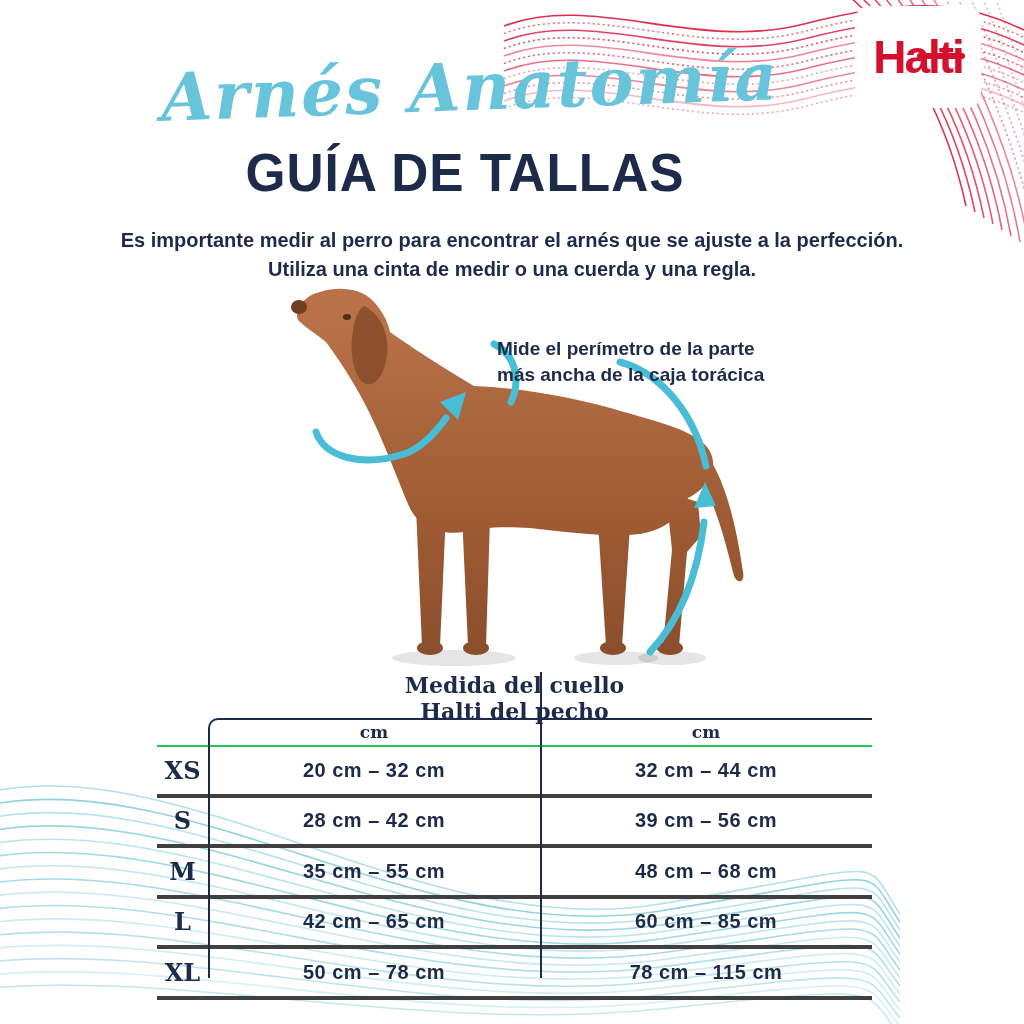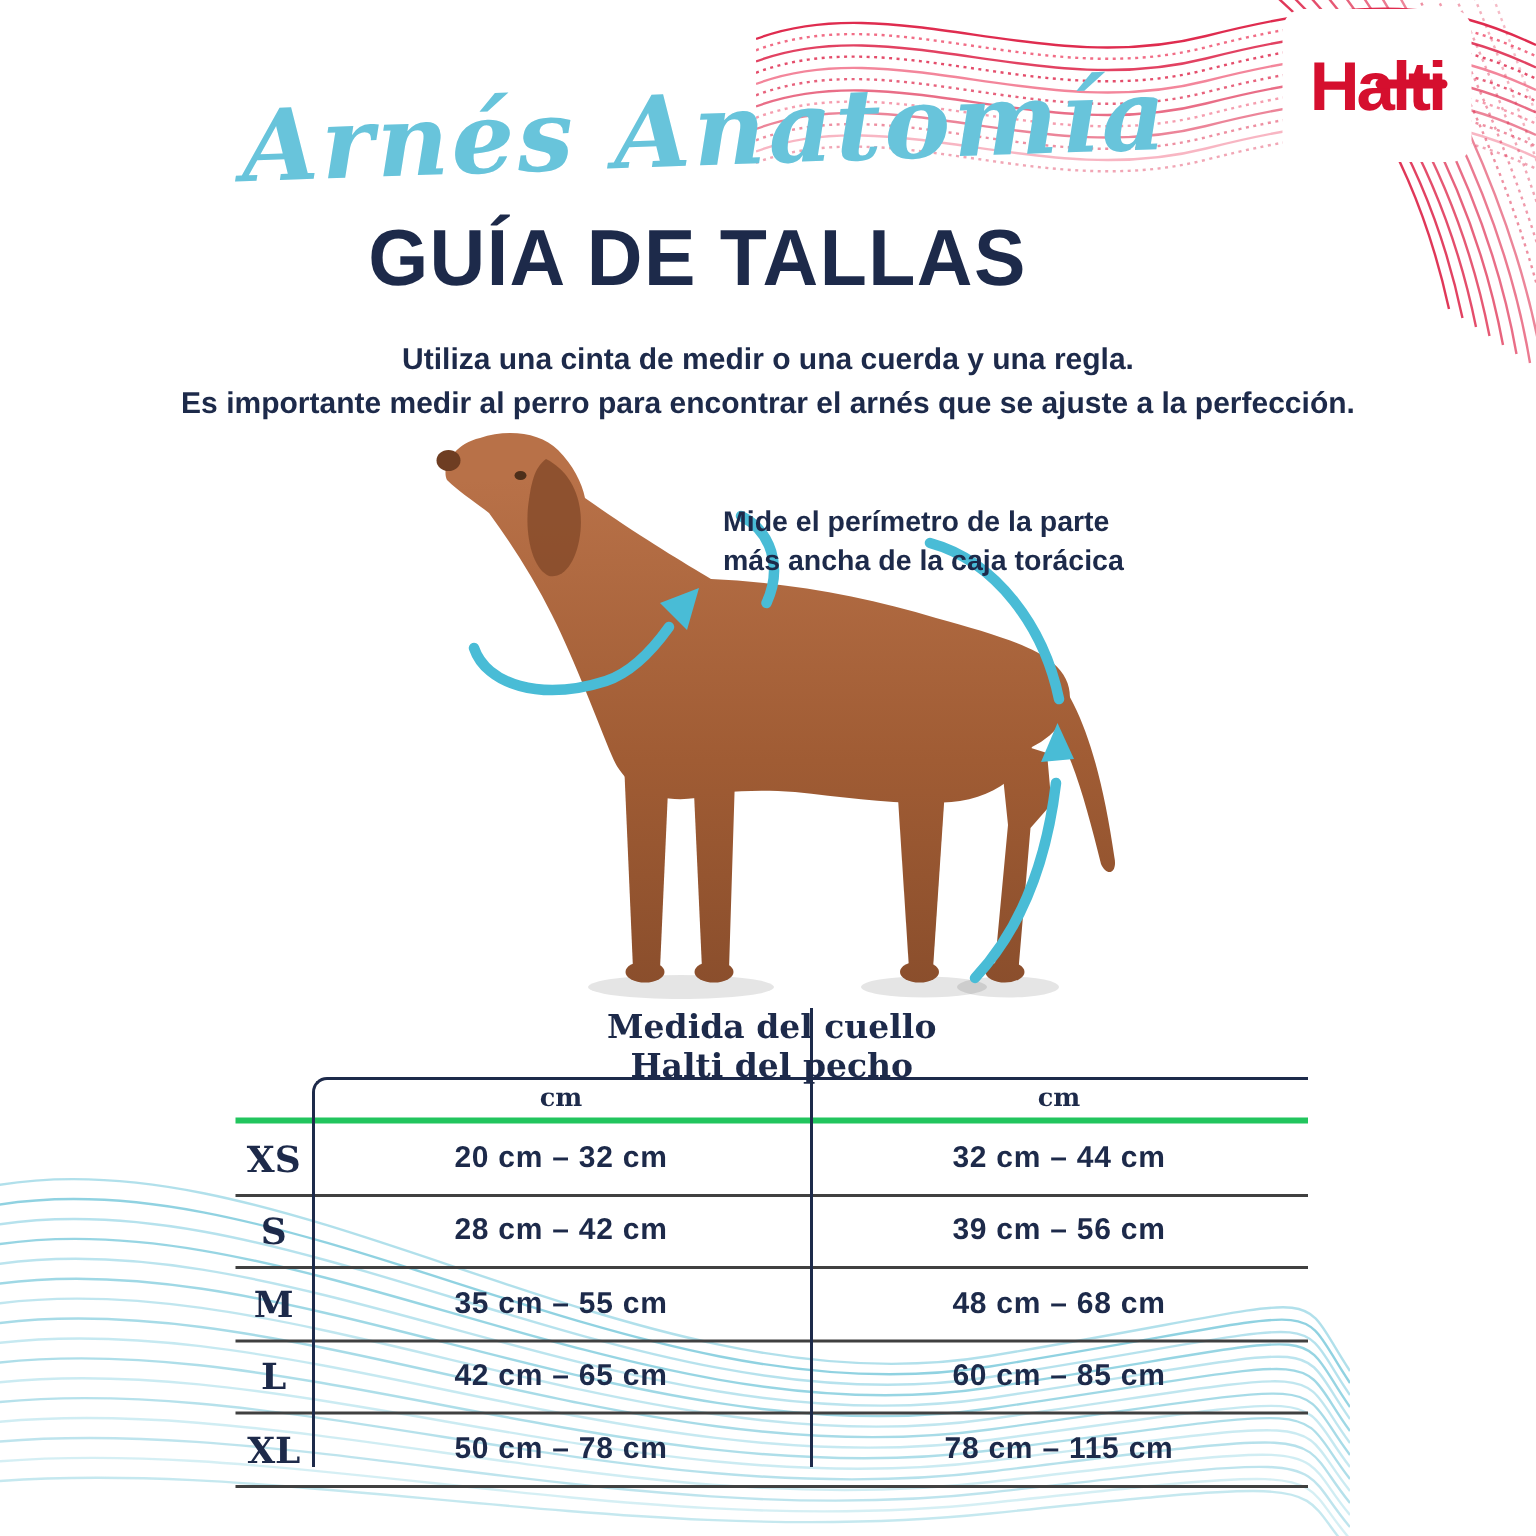--- a/index.html
+++ b/index.html
@@ -18,34 +18,34 @@
   
   .title-script{position:absolute;top:48px;left:0;width:940px;text-align:center;z-index:2;
                 font-family:"DejaVu Serif",serif;font-style:italic;font-weight:bold;
                 font-size:66px;letter-spacing:2px;transform:rotate(-2deg);}
   .title-main{position:absolute;top:142px;left:0;width:930px;text-align:center;z-index:2;
               font-size:53px;font-weight:700;letter-spacing:1px;transform:scaleX(.97);}
   .intro{position:absolute;top:226px;left:0;width:1024px;text-align:center;
          font-size:20px;font-weight:700;line-height:1.45;z-index:2;}
   
   .ann{position:absolute;font-size:19px;font-weight:700;line-height:1.35;z-index:3;}
-  .ann-chest{left:482px;top:336px;text-align:left;}
+  .ann-chest{left:497px;top:336px;text-align:left;}
   .ann-neck{left:146px;top:438px;width:244px;text-align:center;}
   
   .dog-wrap{position:absolute;left:268px;top:280px;width:480px;height:392px;z-index:1;}
   
   .size-table{position:absolute;left:157px;top:672px;width:715px;height:306px;z-index:2;}
   .t-row{display:flex;align-items:center;}
   .t-size{width:51px;text-align:center;font-family:"DejaVu Serif",serif;font-weight:bold;font-size:24px;}
   .t-cell{width:332px;text-align:center;}
   .r-head{height:46px;flex-direction:column;}
   .r-head .t-cell{font-family:"DejaVu Serif",serif;font-weight:bold;font-size:22px;}
-  .r-unit{height:27px;border-bottom:4px solid #22c55e;}
+  .r-unit{height:27px;border-bottom:2px solid #22c55e;}
   .r-unit .t-cell{font-family:"DejaVu Serif",serif;font-weight:bold;font-size:17px;}
-  .r-data{height:46.5px;border-bottom:2px solid #404040;}
+  .r-data{height:46.5px;border-bottom:4px solid #404040;}
   .r-data .t-cell{font-size:20px;font-weight:700;letter-spacing:.5px;}
   .box-frame{position:absolute;left:51px;top:46px;right:0;bottom:0;pointer-events:none;
              border-left:2px solid #1d2a4a;border-top:2px solid #1d2a4a;border-top-left-radius:10px;}
   .vline-center{position:absolute;left:383px;top:0;bottom:0;width:2px;background:#1d2a4a;pointer-events:none;}
 </style>
 </head>
 <body>
 
 <div id="canvas">
 
@@ -98,22 +98,22 @@
 
   <div class="logo-badge">
     <div class="logo-text" style="color:#d50f2e;">Halti</div>
     <div class="logo-bar" style="background:#d50f2e;"></div>
   </div>
 
   <div class="title-script" style="color:#68c4db;">Arnés Anatomía</div>
   <div class="title-main">GUÍA DE TALLAS</div>
 
   <div class="intro">
+    <div>Es importante medir al perro para encontrar el arnés que se ajuste a la perfección.</div>
     <div>Utiliza una cinta de medir o una cuerda y una regla.</div>
-    <div>Es importante medir al perro para encontrar el arnés que se ajuste a la perfección.</div>
   </div>
 
   <div class="ann ann-chest">
     <div>Mide el perímetro de la parte</div>
     <div>más ancha de la caja torácica</div>
   </div>
 
   <div class="dog-wrap">
     <svg viewBox="0 0 480 392" width="480" height="392">
       <defs>

